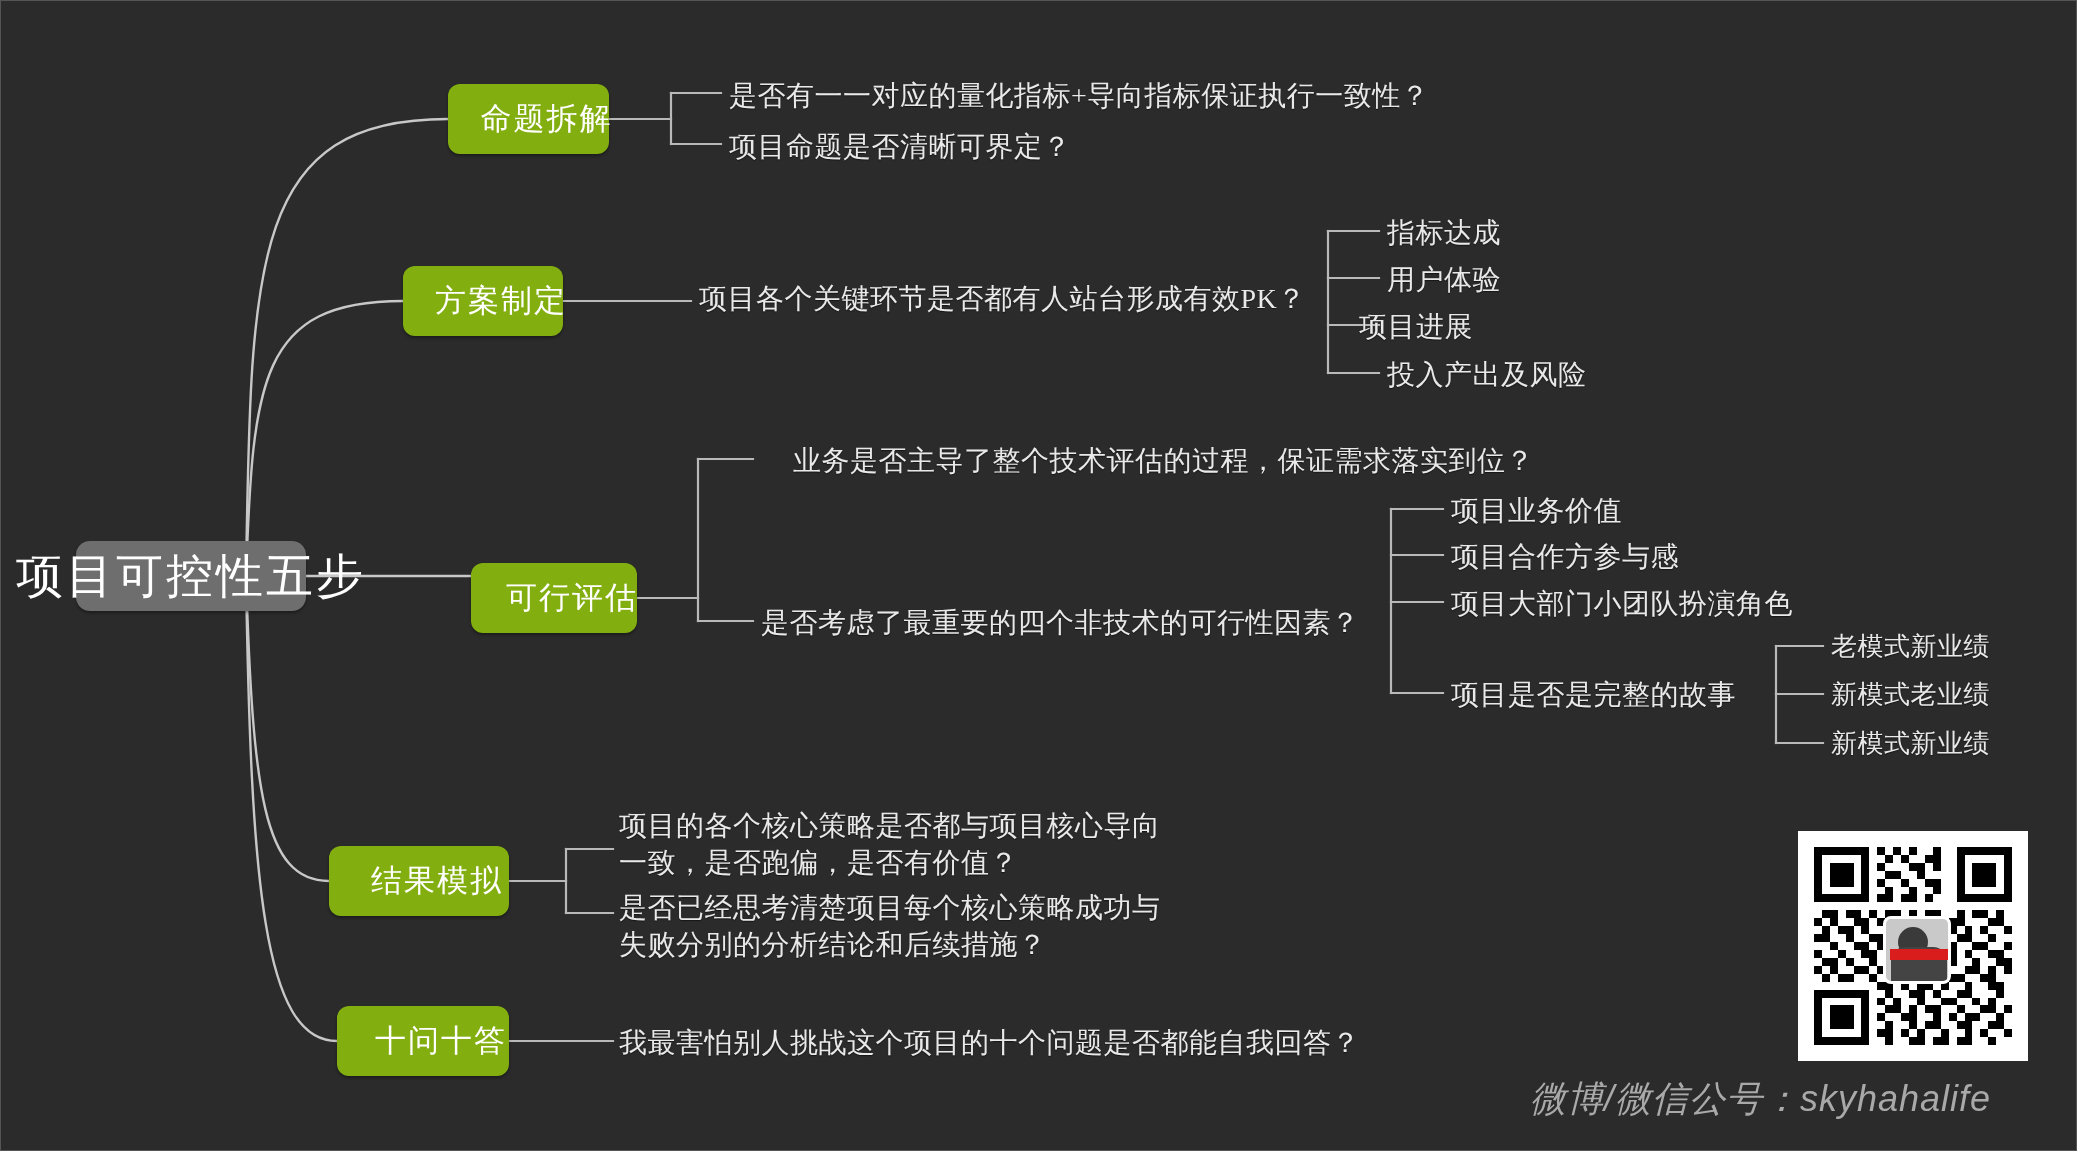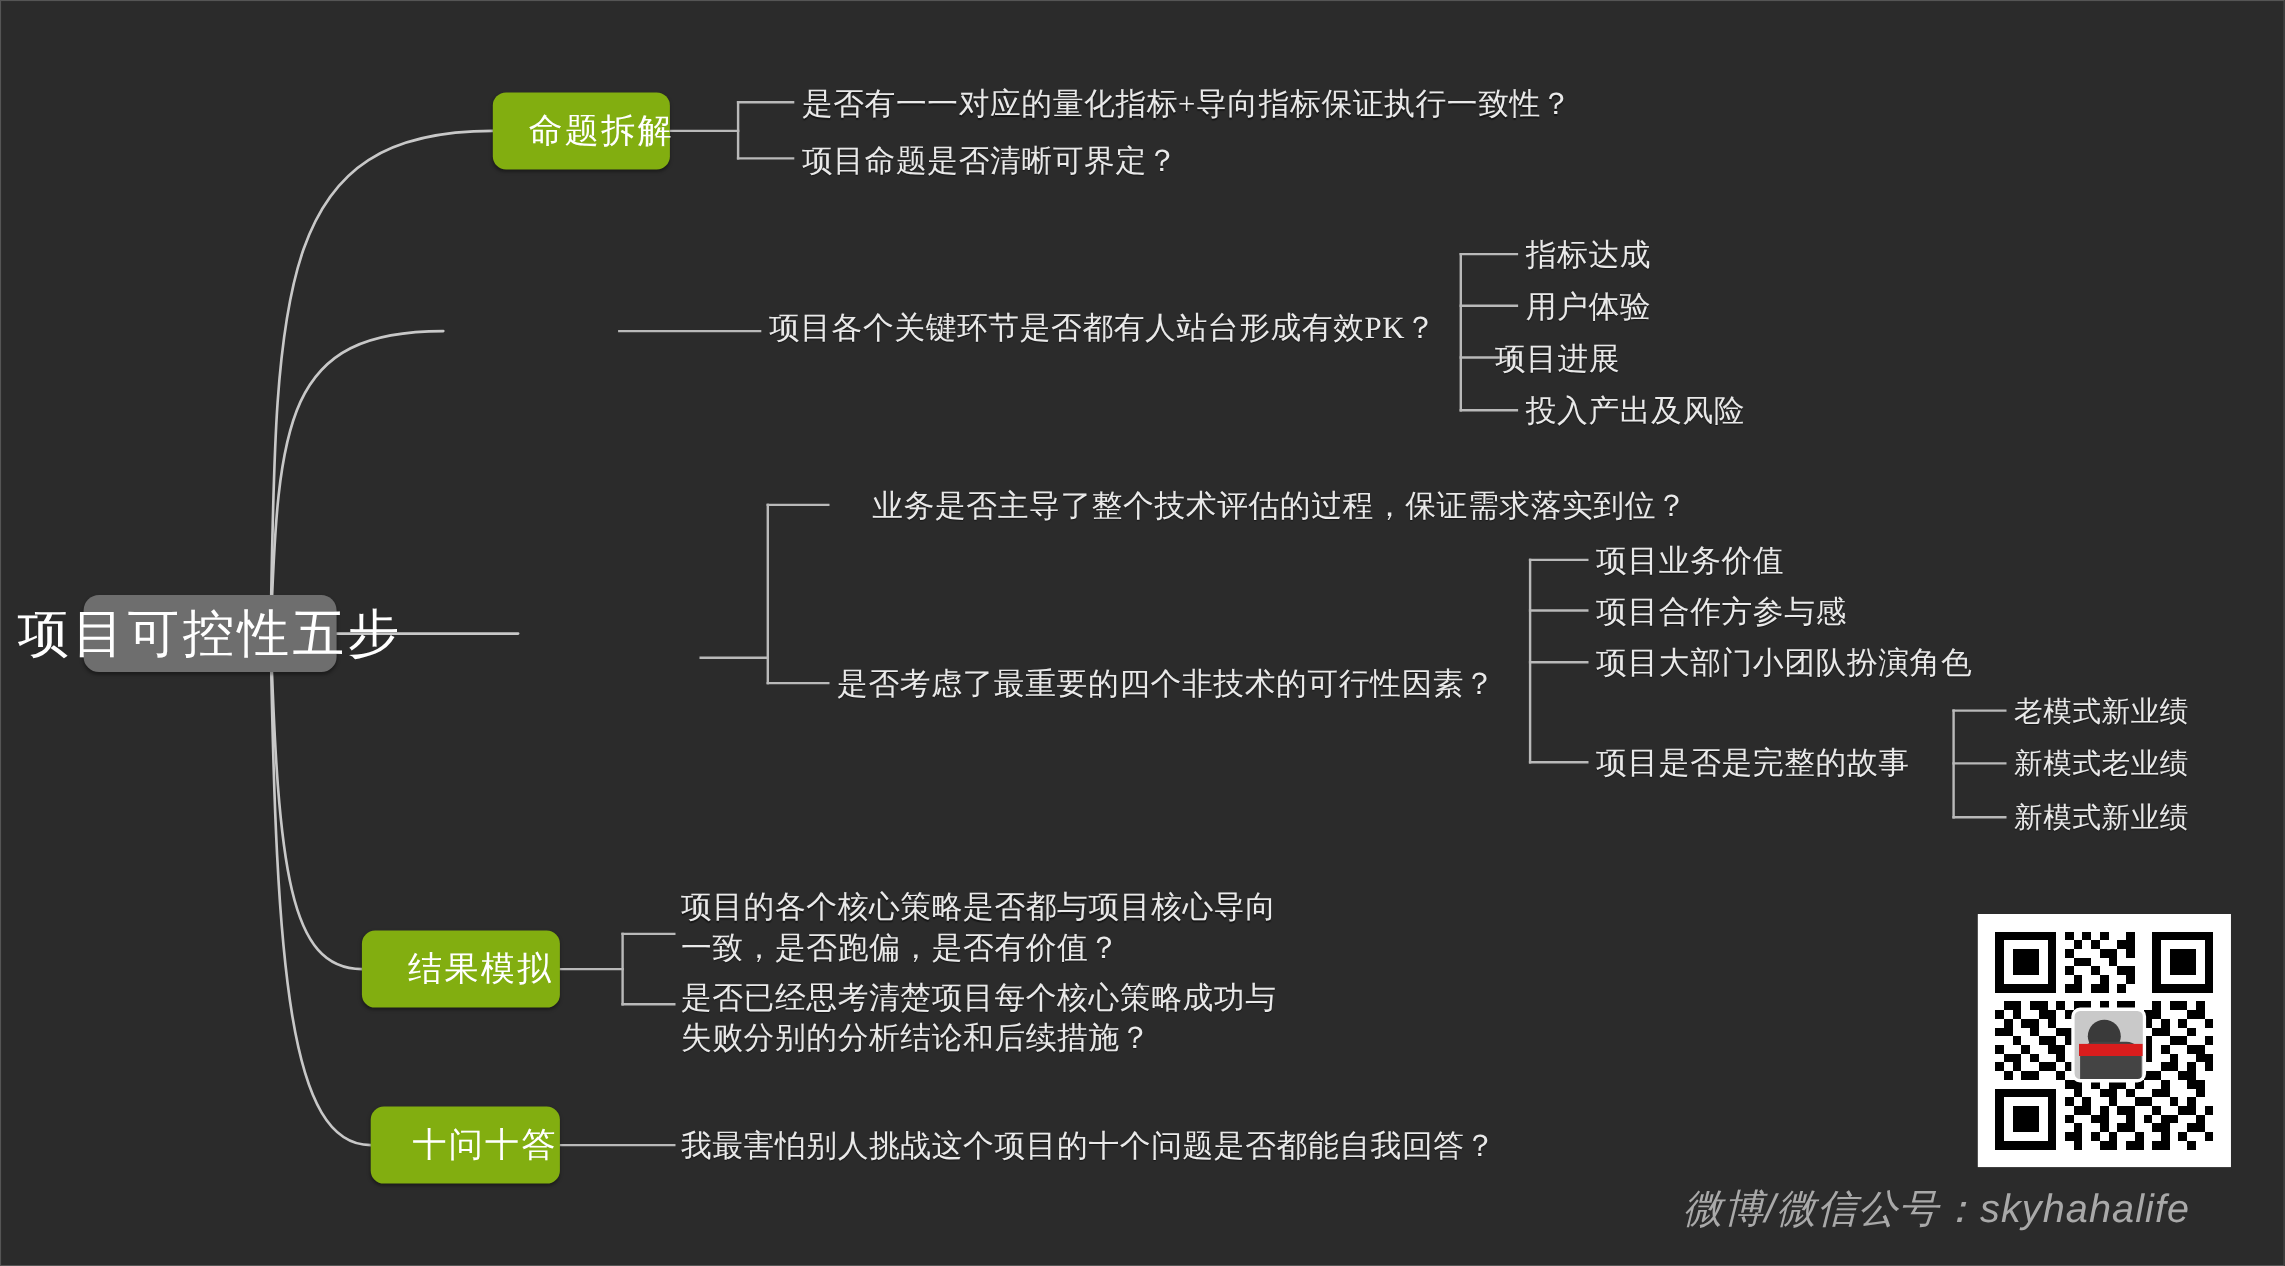--- a/index.html
+++ b/index.html
@@ -171,21 +171,27 @@
   </svg>
 
   <div class="node node-root" style="left:75px; top:540px; width:230px; height:70px;">
     <span>项目可控性五步</span>
   </div>
 
   <div class="node node-branch" style="left:447px; top:83px; width:161px; height:70px;">
     <span>命题拆解</span>
   </div>
 
-
+  <div class="node node-branch" style="left:402px; top:265px; width:160px; height:70px;">
+    <span>方案制定</span>
+  </div>
+
+  <div class="node node-branch" style="left:470px; top:562px; width:166px; height:70px;">
+    <span>可行评估</span>
+  </div>
 
   <div class="node node-branch" style="left:328px; top:845px; width:180px; height:70px;">
     <span>结果模拟</span>
   </div>
 
   <div class="node node-branch" style="left:336px; top:1005px; width:172px; height:70px;">
     <span>十问十答</span>
   </div>
 
   <div class="leaf" style="left:728px; top:76px;">是否有一一对应的量化指标+导向指标保证执行一致性？</div>

